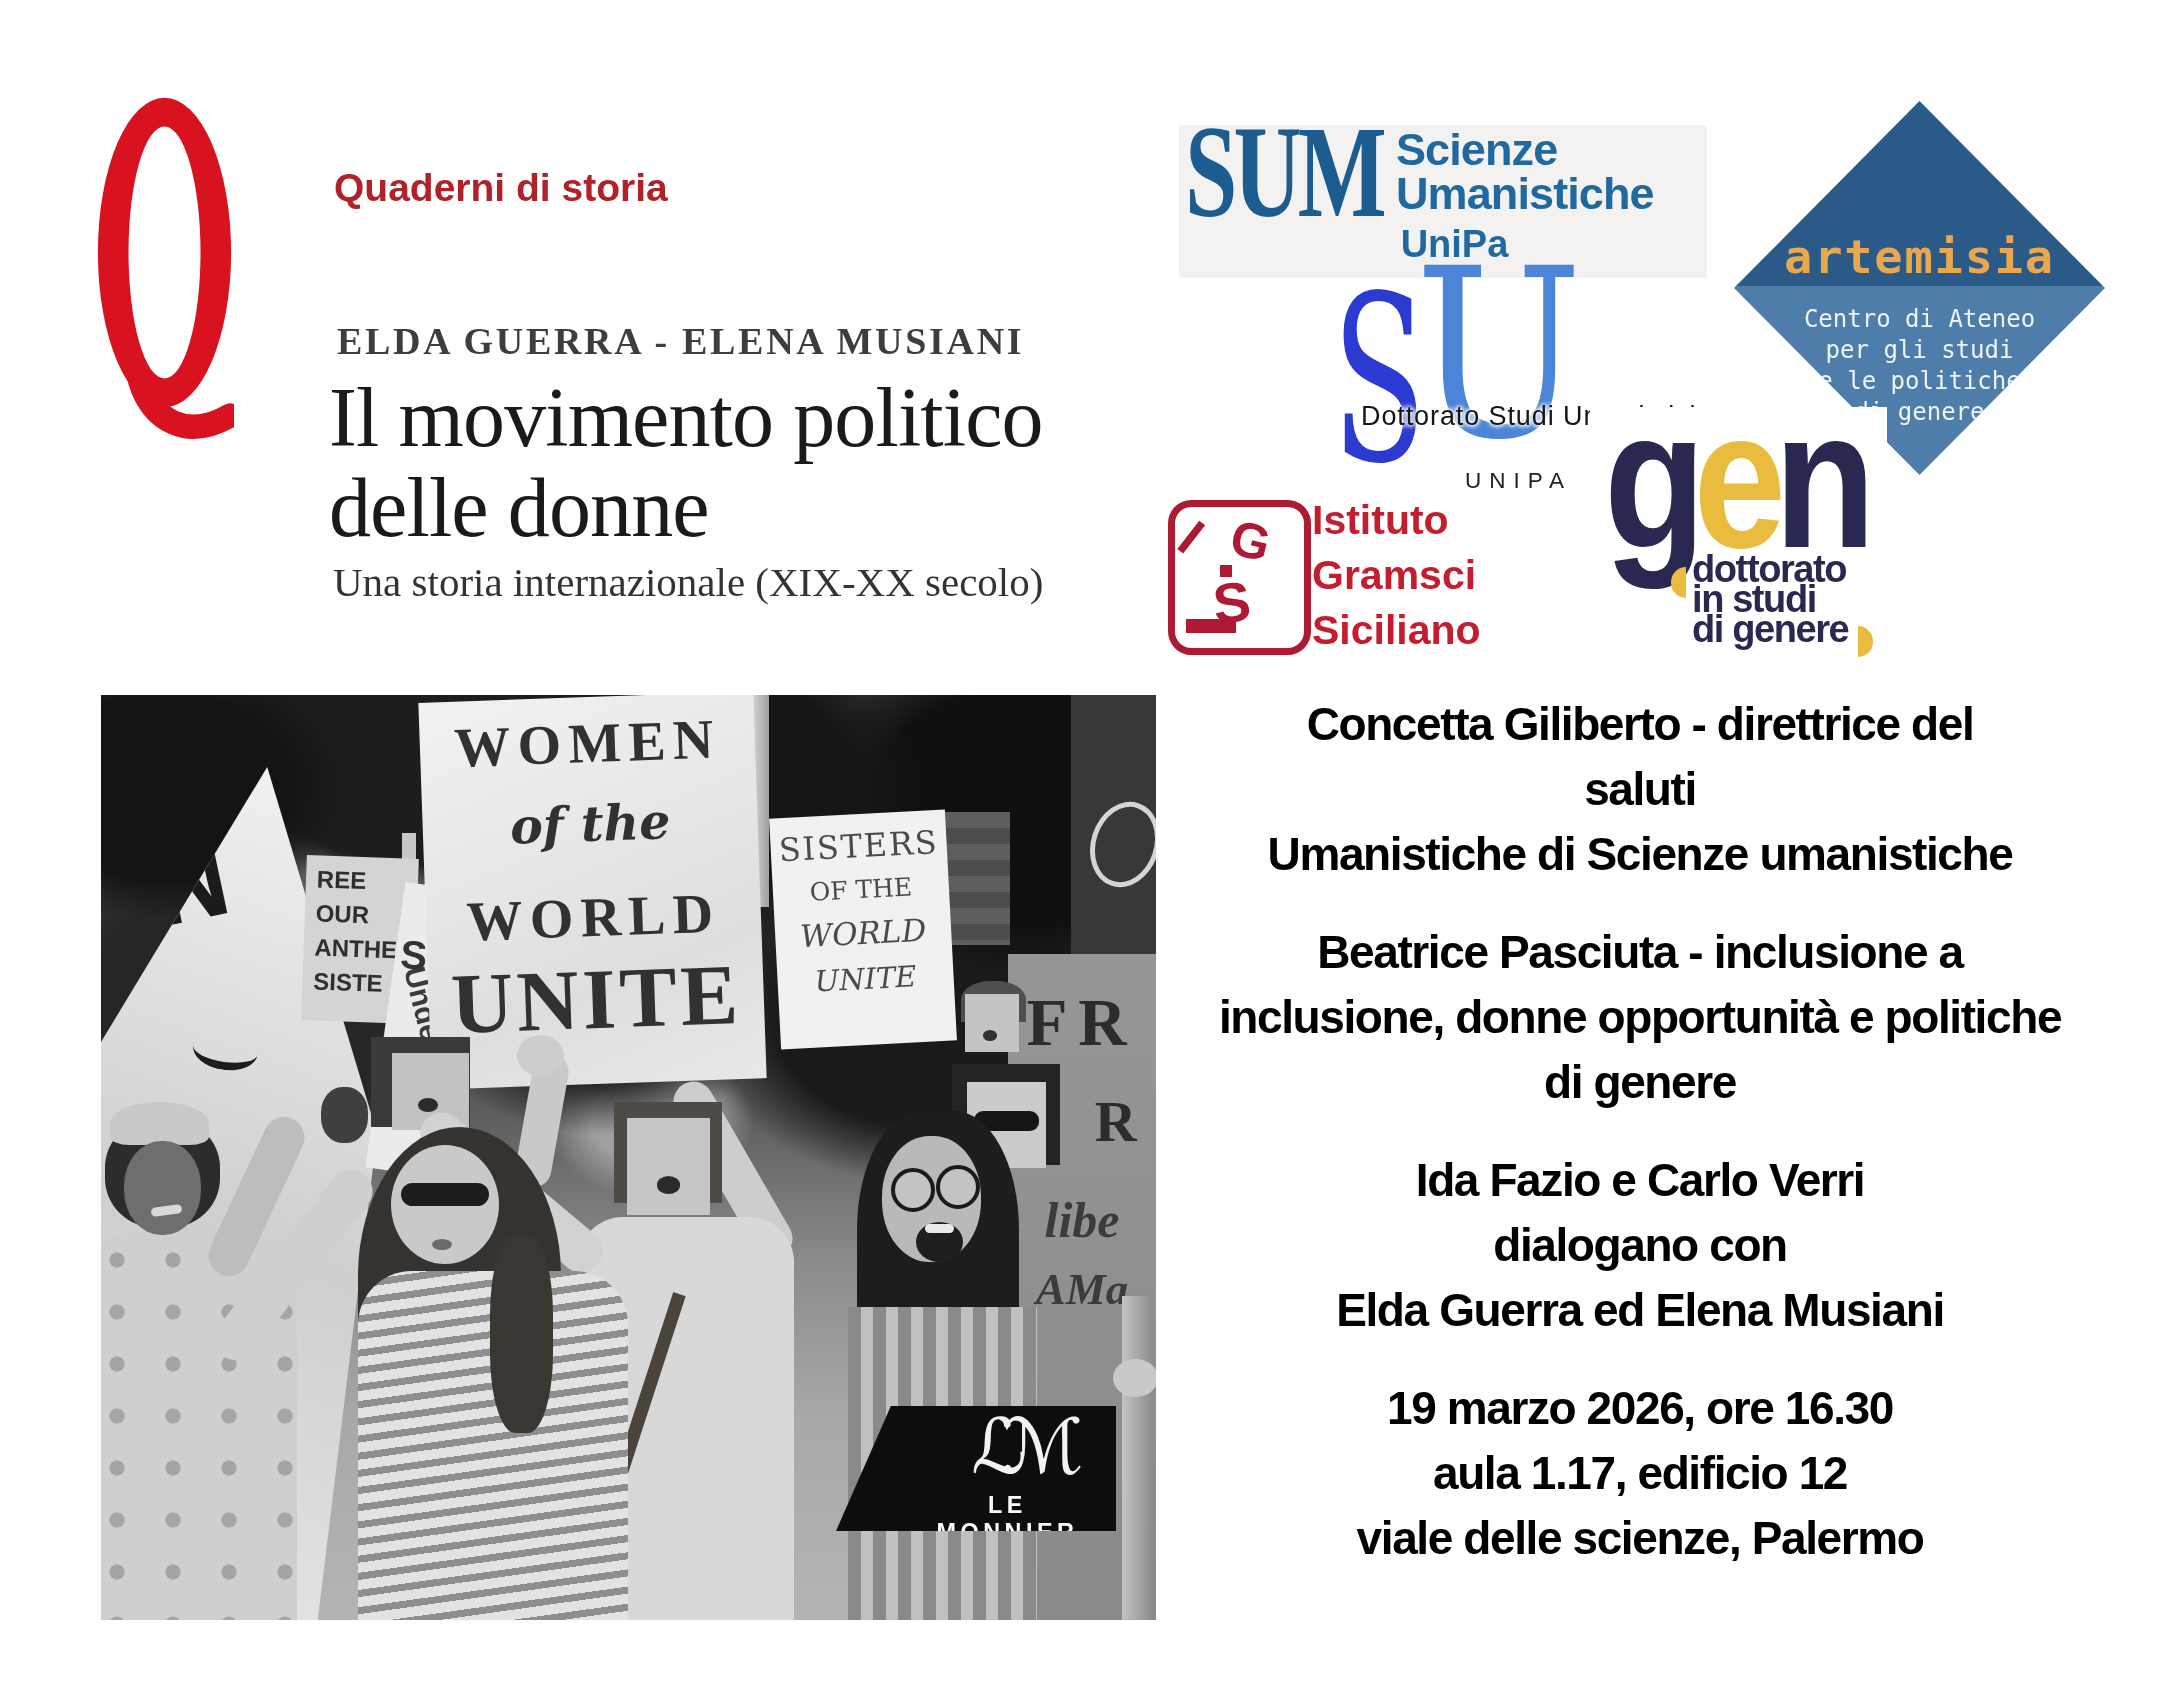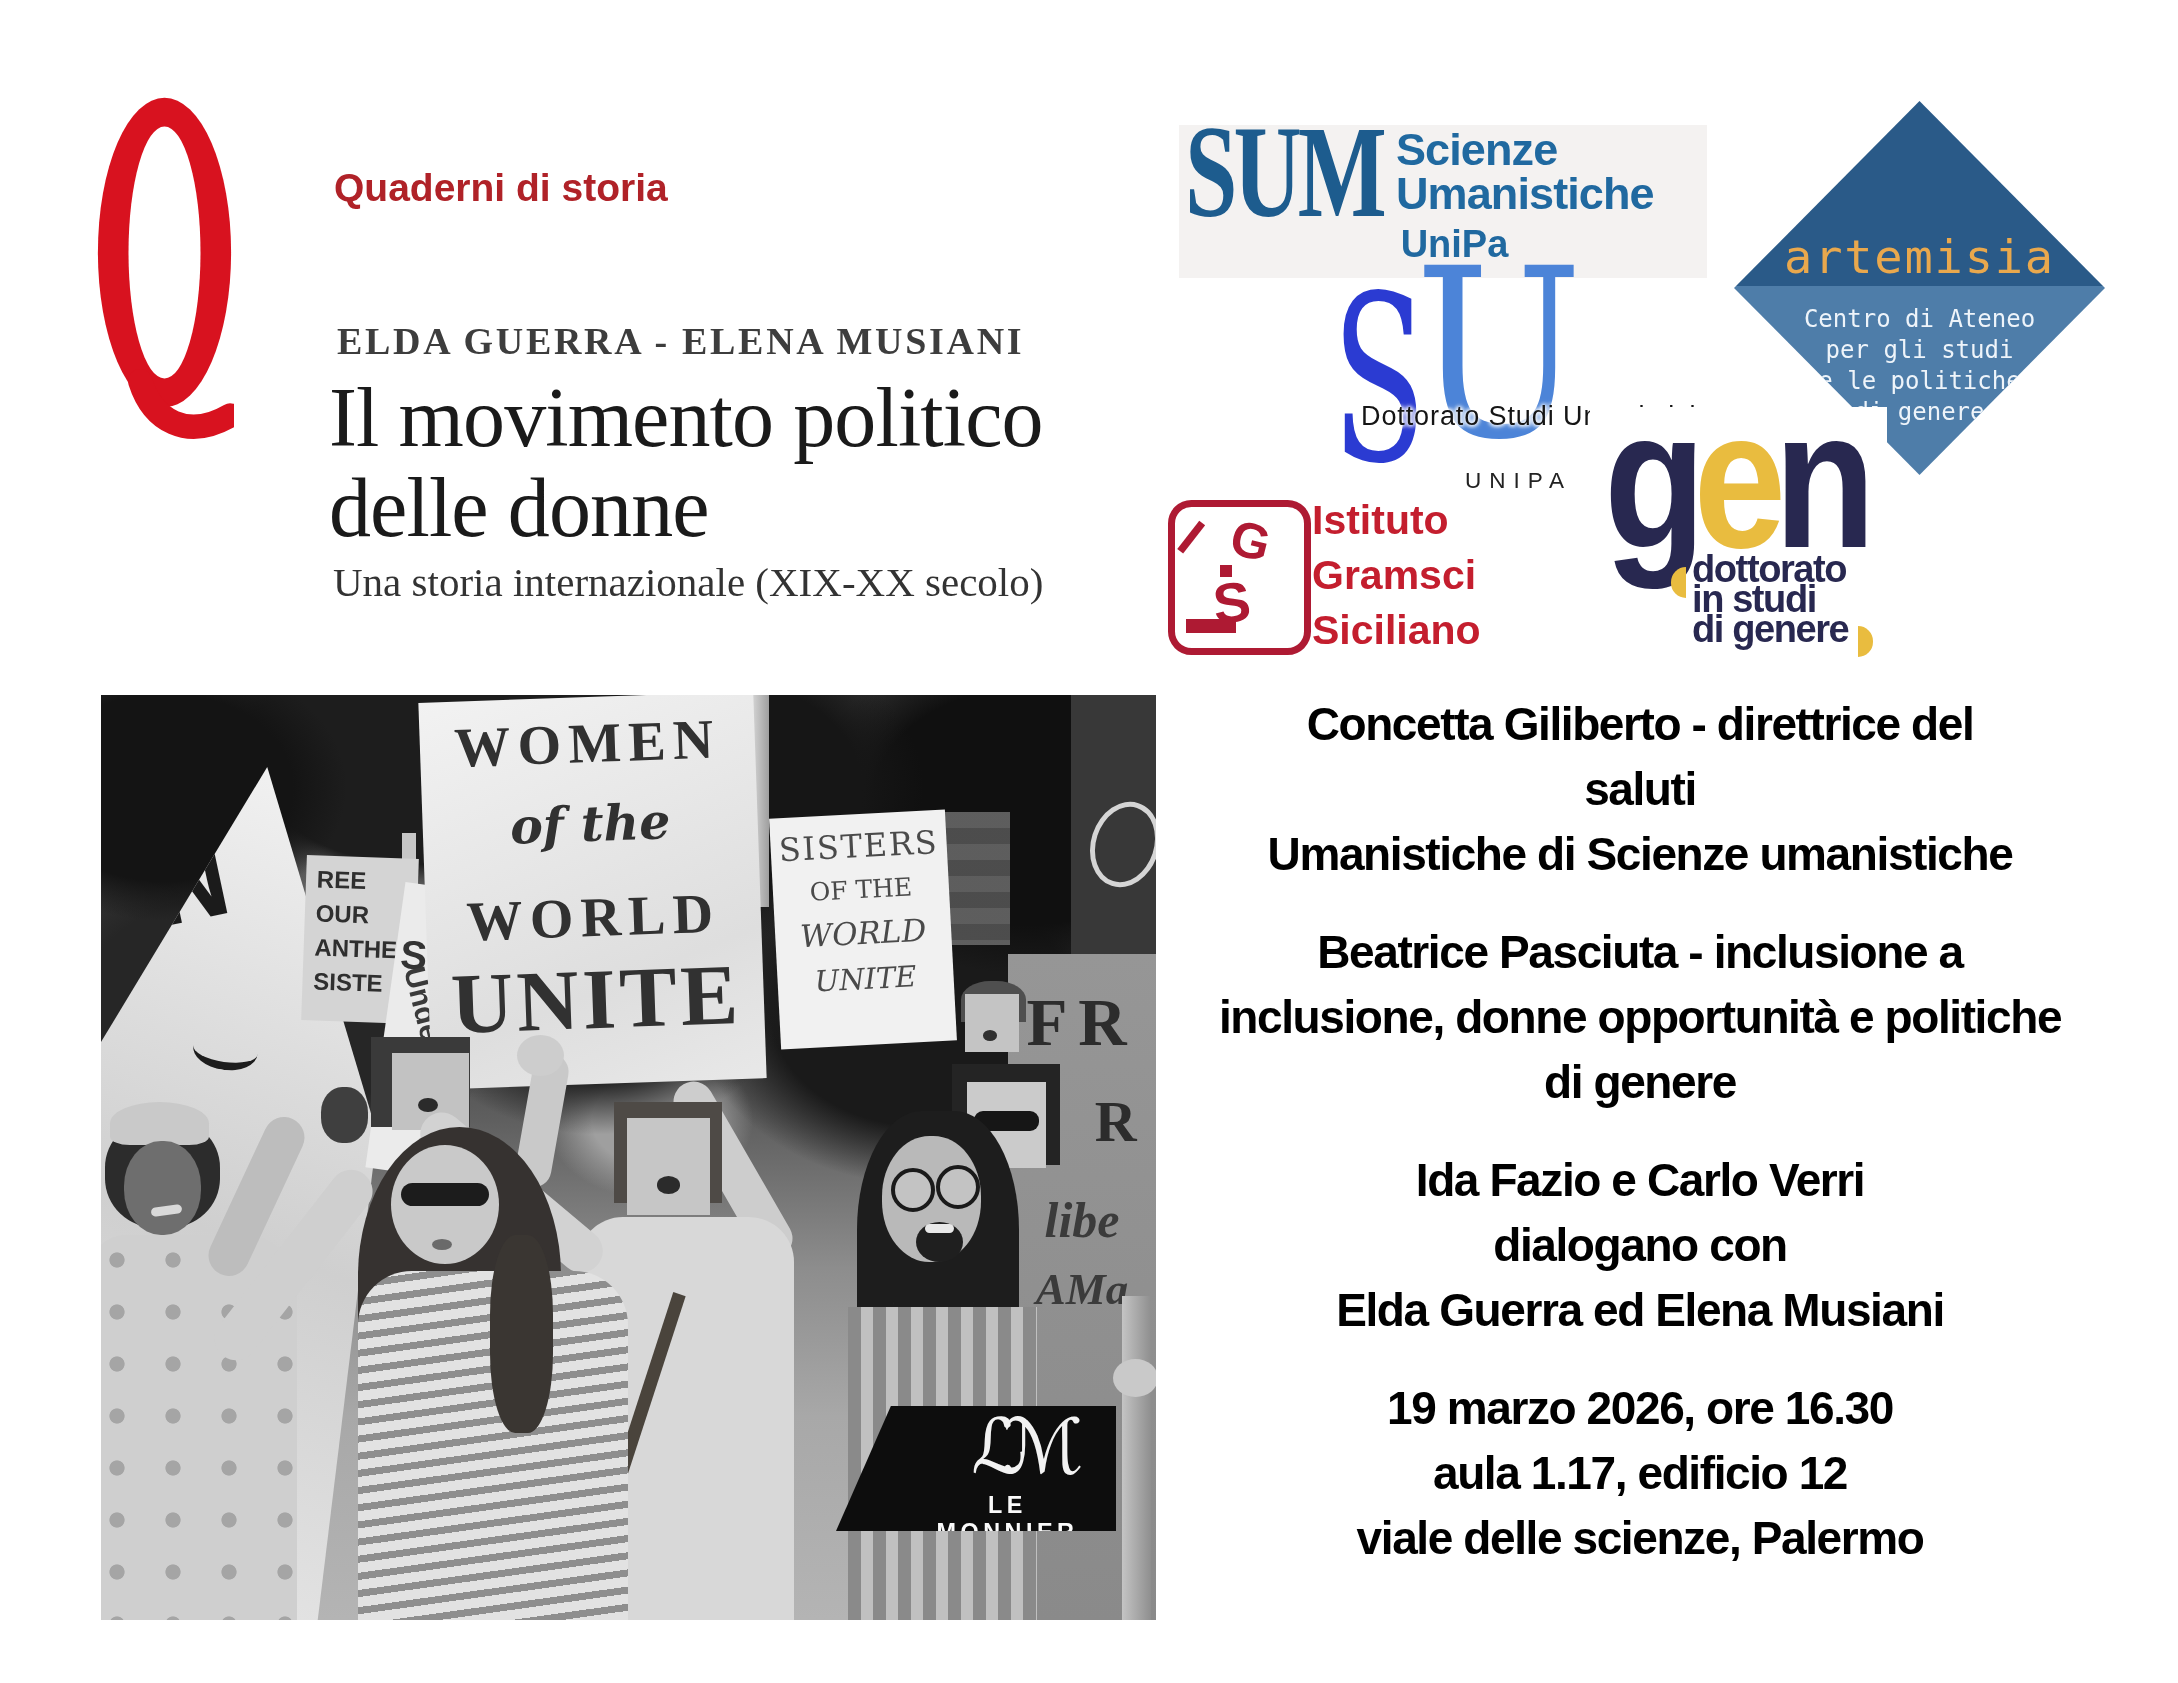--- a/index.html
+++ b/index.html
@@ -24,21 +24,21 @@
   .sum-name{position:absolute;left:1396px;top:128px;font-size:45px;font-weight:700;color:#2069a0;
             line-height:44px;letter-spacing:-0.9px;}
   .sum-unipa{position:absolute;left:1396px;top:223px;width:117px;text-align:center;
              font-size:38px;font-weight:700;color:#2069a0;}
 
   
   .artemisia{position:absolute;left:1734px;top:101px;width:371px;height:374px;
              clip-path:polygon(50% 0,100% 50%,50% 100%,0 50%);
              background:linear-gradient(180deg,#2a5a88 0 49.5%,#4e7da9 49.5% 100%);}
   .artemisia-name{position:absolute;left:0;right:0;top:128px;text-align:center;color:#e9a84d;
-                  font-family:"DejaVu Sans Mono",monospace;font-size:47px;letter-spacing:1.8px;}
+                  font-family:"DejaVu Sans Mono",monospace;font-size:47px;letter-spacing:1.8px;font-weight:bold;}
   .artemisia-desc{position:absolute;left:0;right:0;top:203px;text-align:center;color:#eef4fa;
                   font-family:"DejaVu Sans Mono",monospace;font-size:24px;line-height:31px;}
 
   
   .su-s{position:absolute;left:1332px;top:266px;font-family:"DejaVu Serif",serif;font-size:230px;
         line-height:1;color:#2b3bd2;transform:scaleX(0.6);transform-origin:left top;}
   .su-u{position:absolute;left:1415px;top:238px;font-family:"DejaVu Serif",serif;font-size:234px;
         line-height:1;color:#4c84d8;transform:scaleX(0.85);transform-origin:left top;}
   .su-label{position:absolute;left:1361px;top:401px;font-size:27px;color:#151515;letter-spacing:0.9px;
             text-shadow:0 0 4.5px #fff,0 0 4.5px #fff,0 0 4.5px #fff,0 0 7.2px #fff;}

